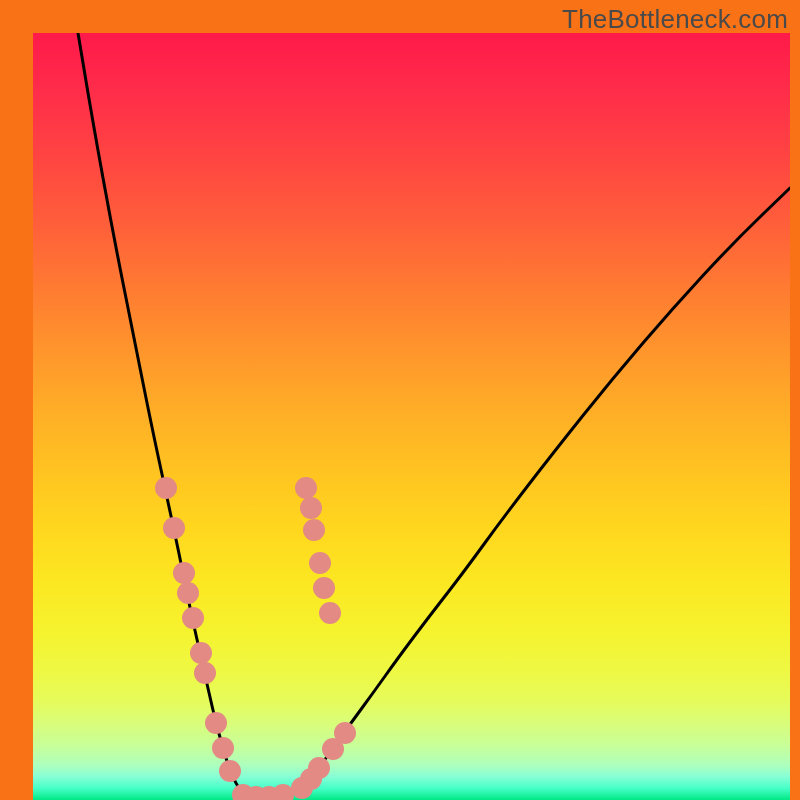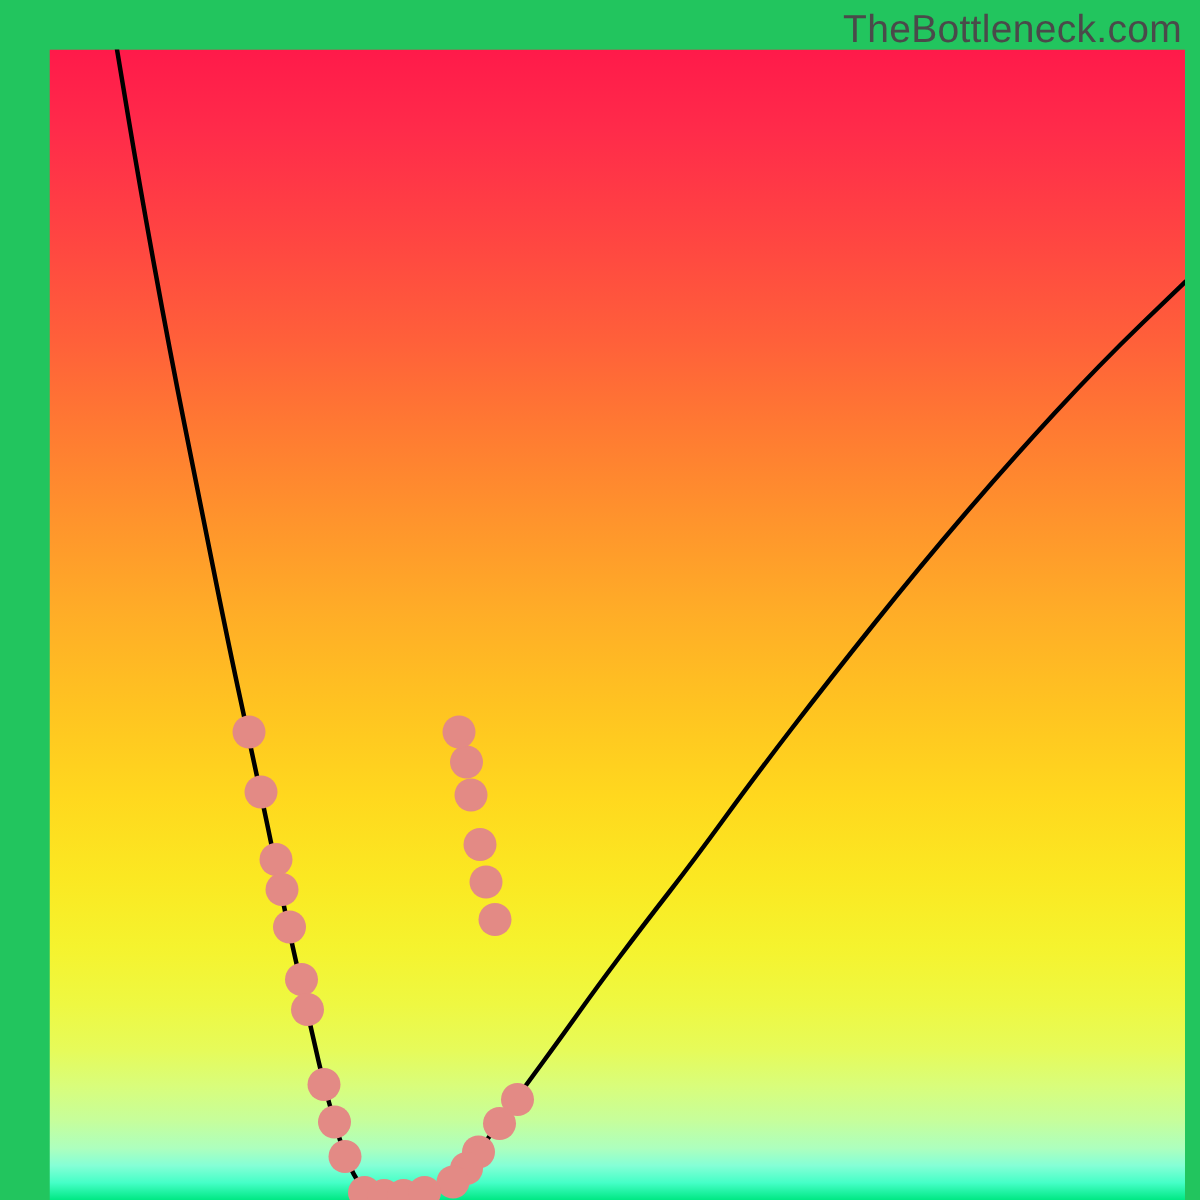--- a/index.html
+++ b/index.html
@@ -10,21 +10,21 @@
     overflow: hidden;
     background: #000;
     font-family: Arial, Helvetica, sans-serif;
   }
   .frame {
     position: absolute;
     top: 0;
     left: 0;
     width: 800px;
     height: 800px;
-    background: #22c55e;
+    background: #f97316;
   }
   .plot-area {
     position: absolute;
     top: 33px;
     left: 33px;
     width: 757px;
     height: 767px;
     overflow: hidden;
   }
   .gradient-bg {

